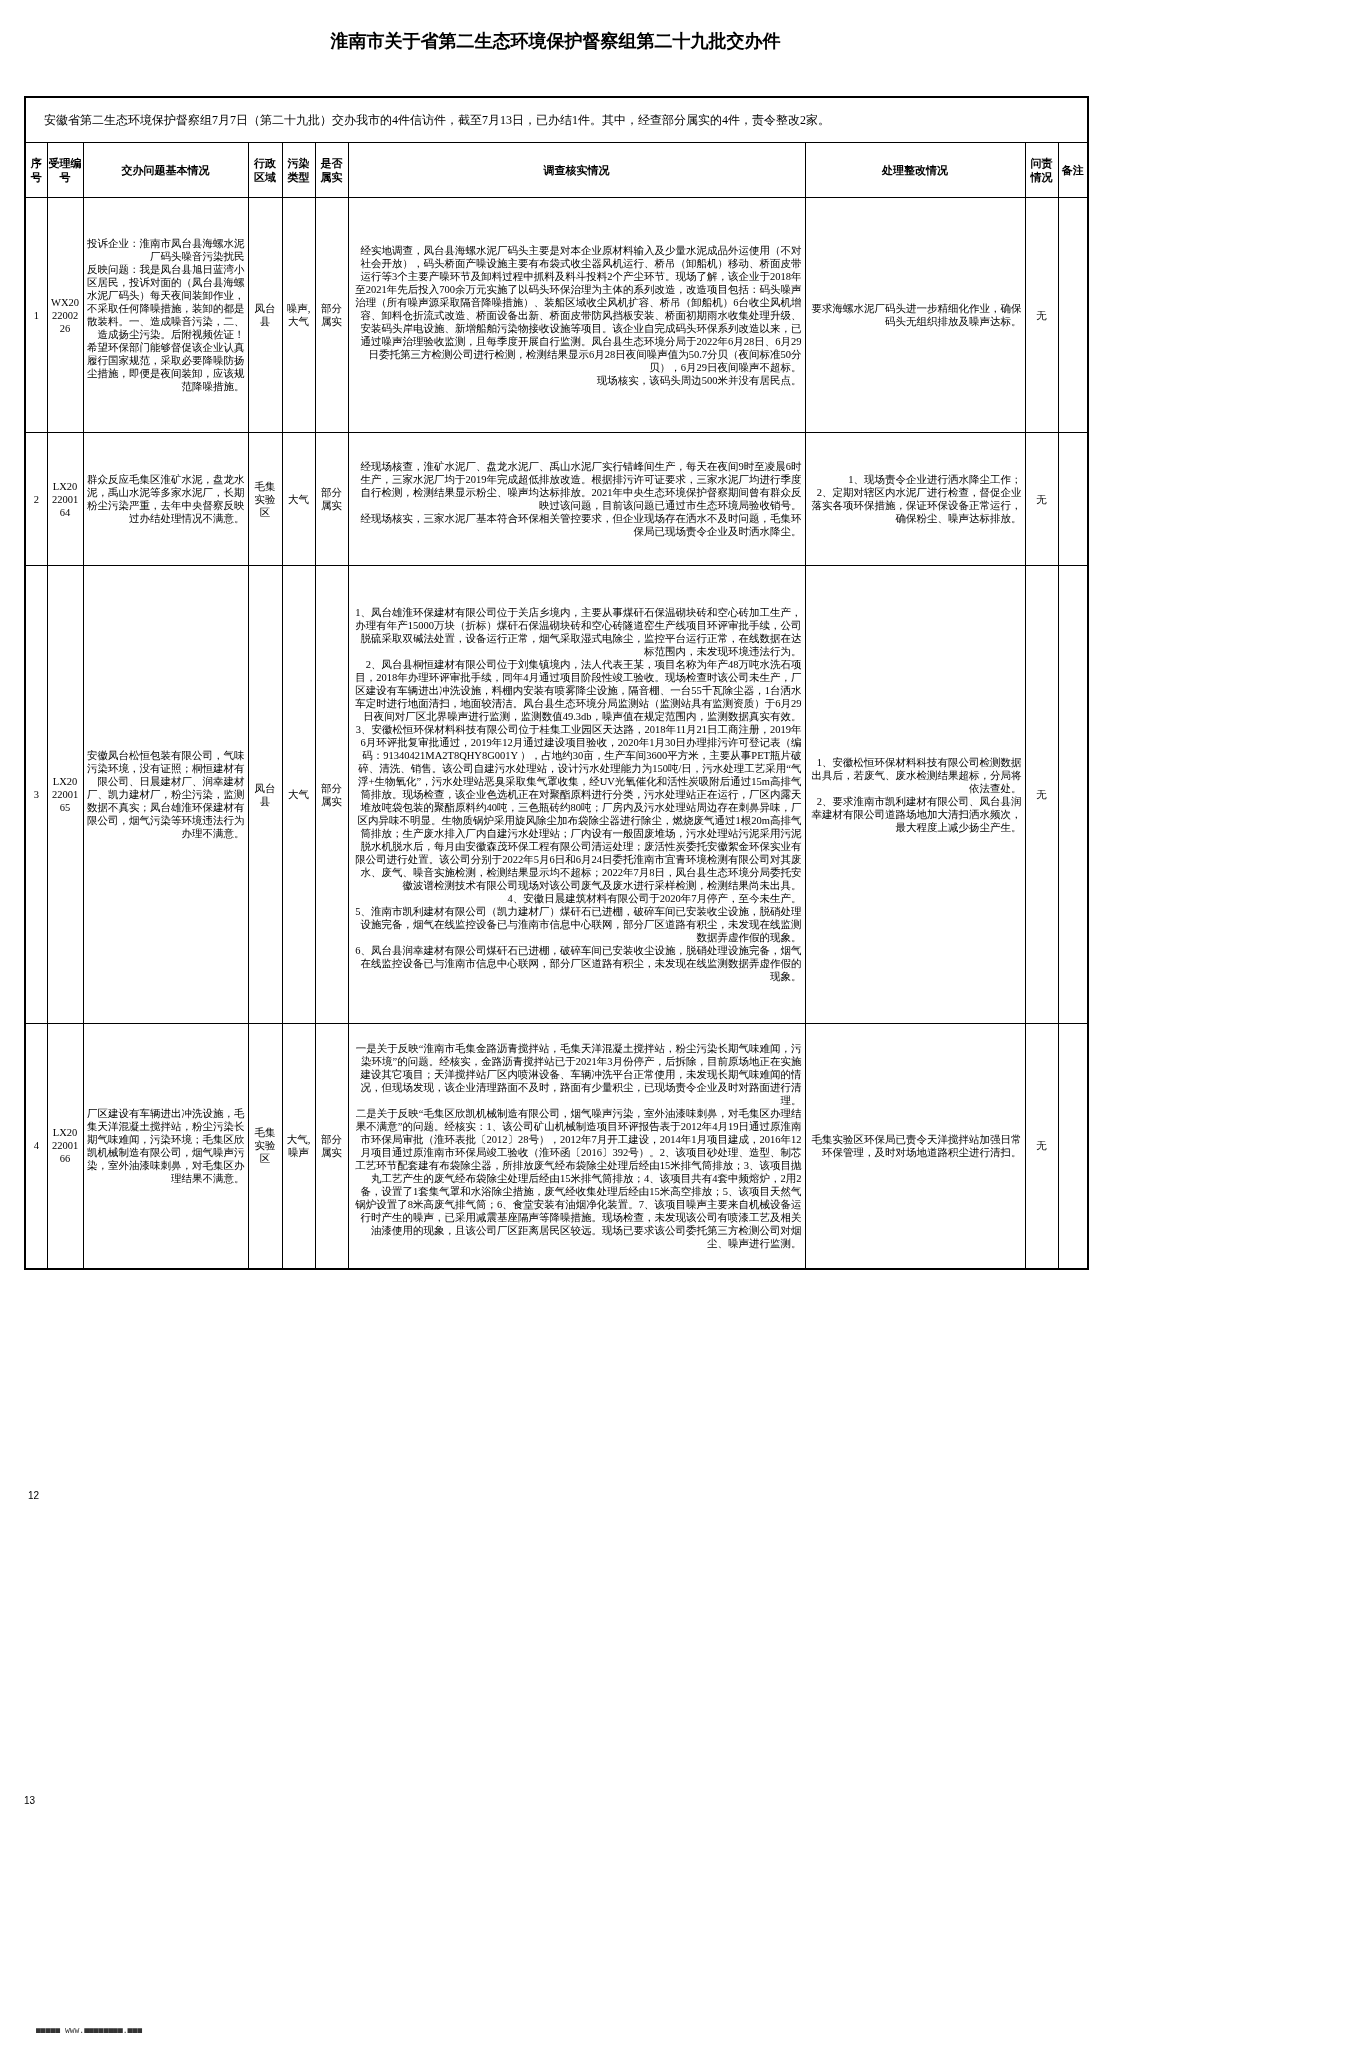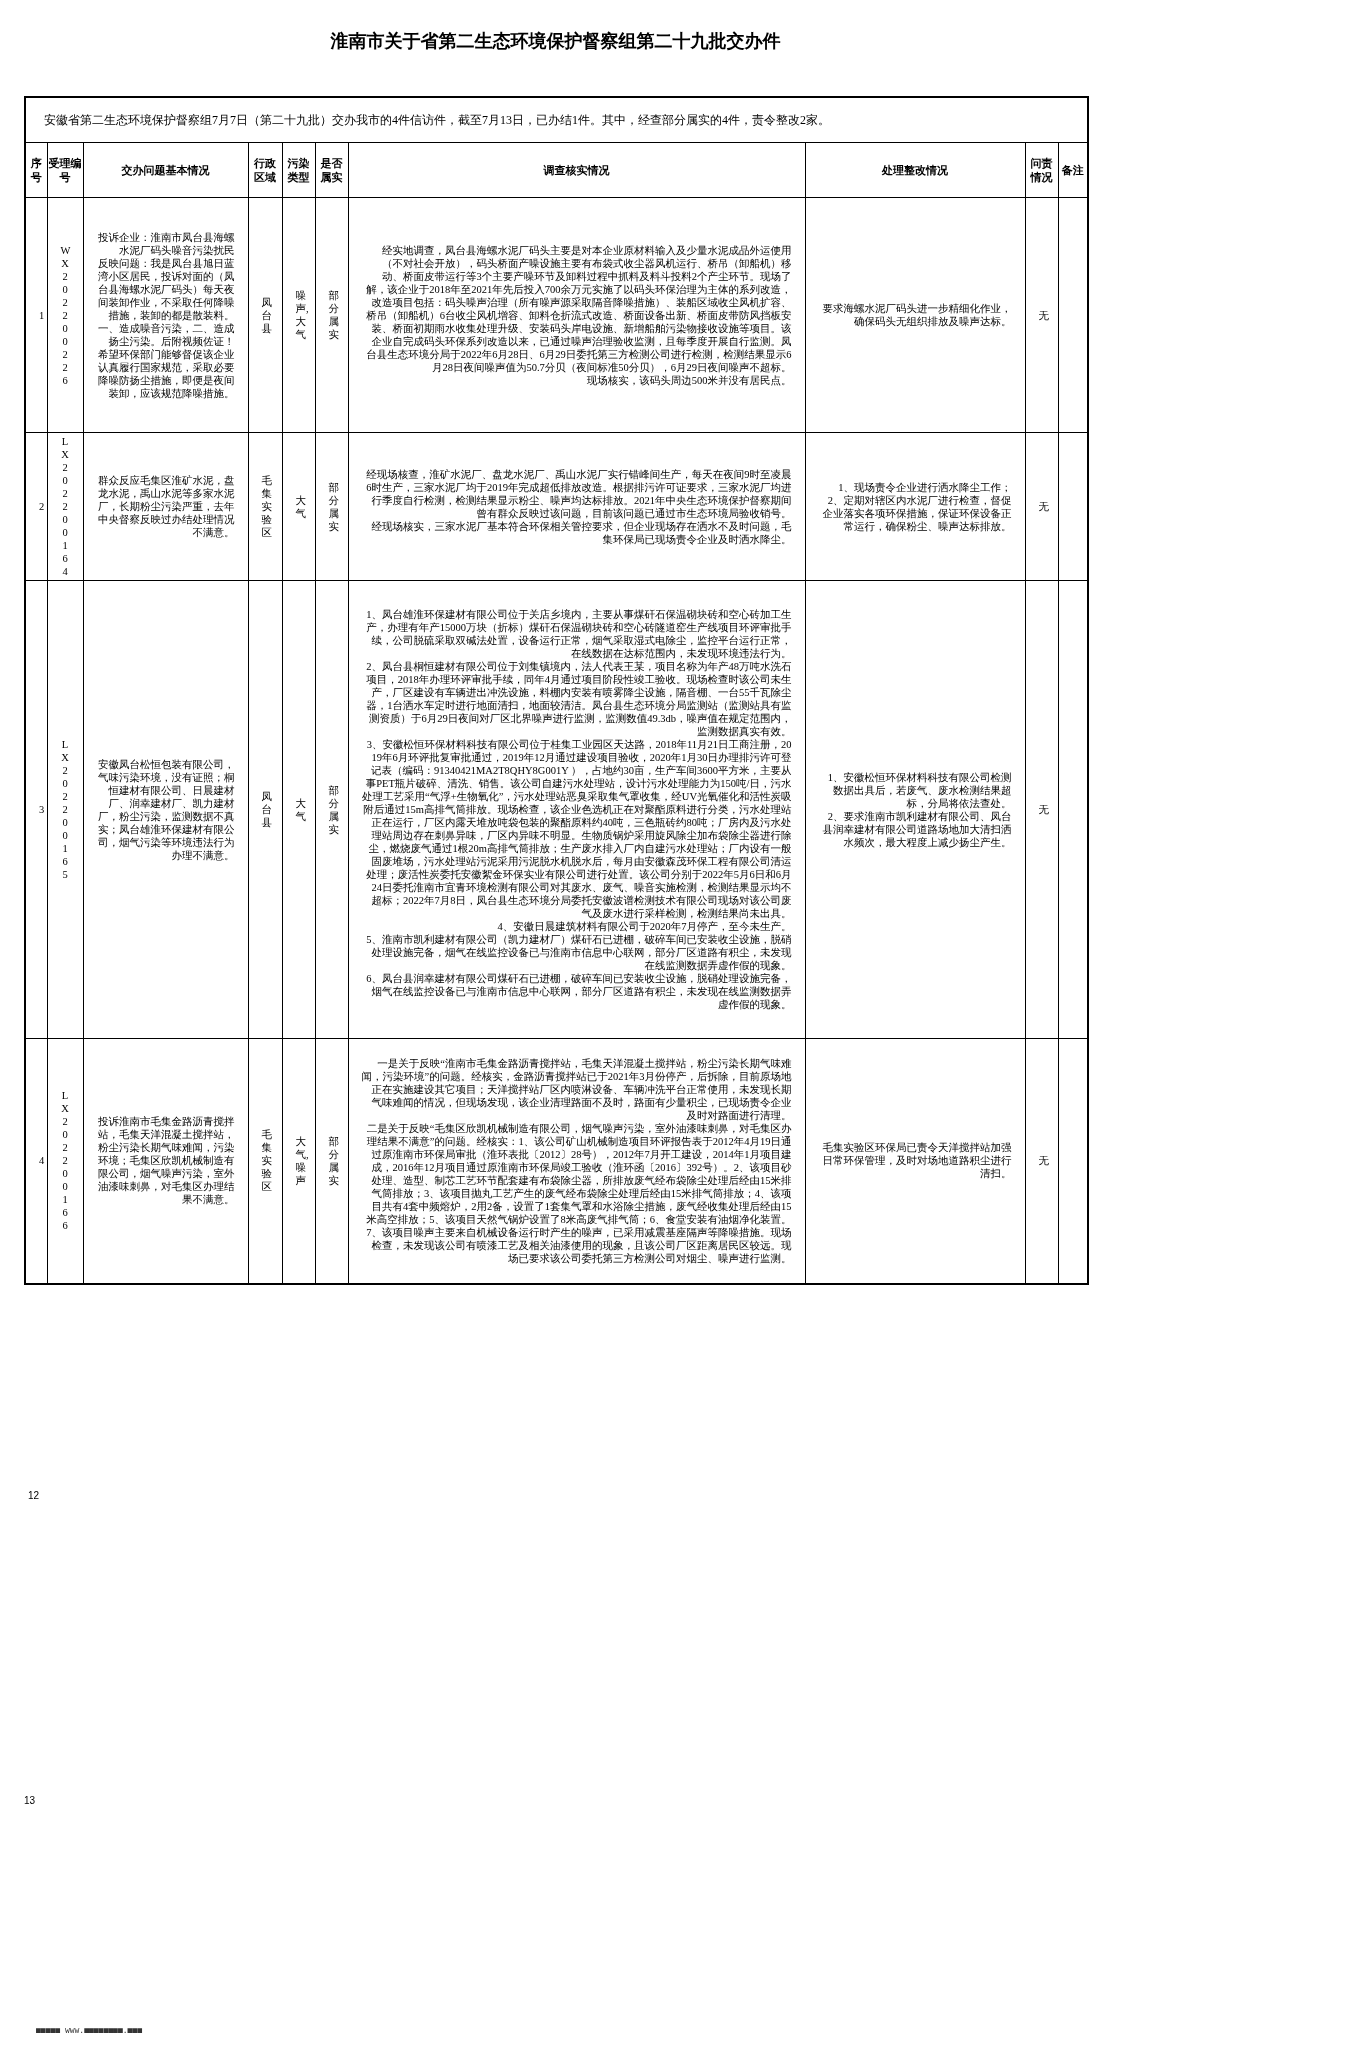--- a/index.html
+++ b/index.html
@@ -18,21 +18,21 @@
   }
   table.report{
     position:absolute;left:24px;top:96px;
     width:1063px;table-layout:fixed;
     border-collapse:collapse;
     border:2px solid #000;
     font-size:10.5px;line-height:13px;
   }
   table.report td,table.report th{
     border:1px solid #000;
-    padding:2px 13px;
+    padding:2px 3px;
     vertical-align:middle;
     word-break:break-all;
     overflow:hidden;
   }
   tr.intro-row td{
     height:40px;font-size:12px;padding-left:18px;text-align:left;
   }
   tr.header-row th{
     height:52px;font-weight:bold;text-align:center;font-size:11px;line-height:14px;
     padding:1px;
@@ -135,21 +135,21 @@
 6、凤台县润幸建材有限公司煤矸石已进棚，破碎车间已安装收尘设施，脱硝处理设施完备，烟气在线监控设备已与淮南市信息中心联网，部分厂区道路有积尘，未发现在线监测数据弄虚作假的现象。</td>
       <td class="c-text-pad">1、安徽松恒环保材料科技有限公司检测数据出具后，若废气、废水检测结果超标，分局将依法查处。
 2、要求淮南市凯利建材有限公司、凤台县润幸建材有限公司道路场地加大清扫洒水频次，最大程度上减少扬尘产生。</td>
       <td class="c-center">无</td>
       <td class="c-center"></td>
     </tr>
 
     <tr style="height:245px">
       <td class="c-center">4</td>
       <td class="c-center">LX202200166</td>
-      <td class="c-text">投诉淮南市毛集金路沥青搅拌站，毛集天洋混凝土搅拌站，粉尘污染长期气味难闻，污染环境；毛集区欣凯机械制造有限公司，烟气噪声污染，室外油漆味刺鼻，对毛集区办理结果不满意。</td>
+      <td class="c-text">厂区建设有车辆进出冲洗设施，毛集天洋混凝土搅拌站，粉尘污染长期气味难闻，污染环境；毛集区欣凯机械制造有限公司，烟气噪声污染，室外油漆味刺鼻，对毛集区办理结果不满意。</td>
       <td class="c-center">毛集实验区</td>
       <td class="c-center">大气,噪声</td>
       <td class="c-center">部分属实</td>
       <td class="c-text-pad">一是关于反映“淮南市毛集金路沥青搅拌站，毛集天洋混凝土搅拌站，粉尘污染长期气味难闻，污染环境”的问题。经核实，金路沥青搅拌站已于2021年3月份停产，后拆除，目前原场地正在实施建设其它项目；天洋搅拌站厂区内喷淋设备、车辆冲洗平台正常使用，未发现长期气味难闻的情况，但现场发现，该企业清理路面不及时，路面有少量积尘，已现场责令企业及时对路面进行清理。
 二是关于反映“毛集区欣凯机械制造有限公司，烟气噪声污染，室外油漆味刺鼻，对毛集区办理结果不满意”的问题。经核实：1、该公司矿山机械制造项目环评报告表于2012年4月19日通过原淮南市环保局审批（淮环表批〔2012〕28号），2012年7月开工建设，2014年1月项目建成，2016年12月项目通过原淮南市环保局竣工验收（淮环函〔2016〕392号）。2、该项目砂处理、造型、制芯工艺环节配套建有布袋除尘器，所排放废气经布袋除尘处理后经由15米排气筒排放；3、该项目抛丸工艺产生的废气经布袋除尘处理后经由15米排气筒排放；4、该项目共有4套中频熔炉，2用2备，设置了1套集气罩和水浴除尘措施，废气经收集处理后经由15米高空排放；5、该项目天然气锅炉设置了8米高废气排气筒；6、食堂安装有油烟净化装置。7、该项目噪声主要来自机械设备运行时产生的噪声，已采用减震基座隔声等降噪措施。现场检查，未发现该公司有喷漆工艺及相关油漆使用的现象，且该公司厂区距离居民区较远。现场已要求该公司委托第三方检测公司对烟尘、噪声进行监测。</td>
       <td class="c-text-pad">毛集实验区环保局已责令天洋搅拌站加强日常环保管理，及时对场地道路积尘进行清扫。</td>
       <td class="c-center">无</td>
       <td class="c-center"></td>
     </tr>
   </tbody>

